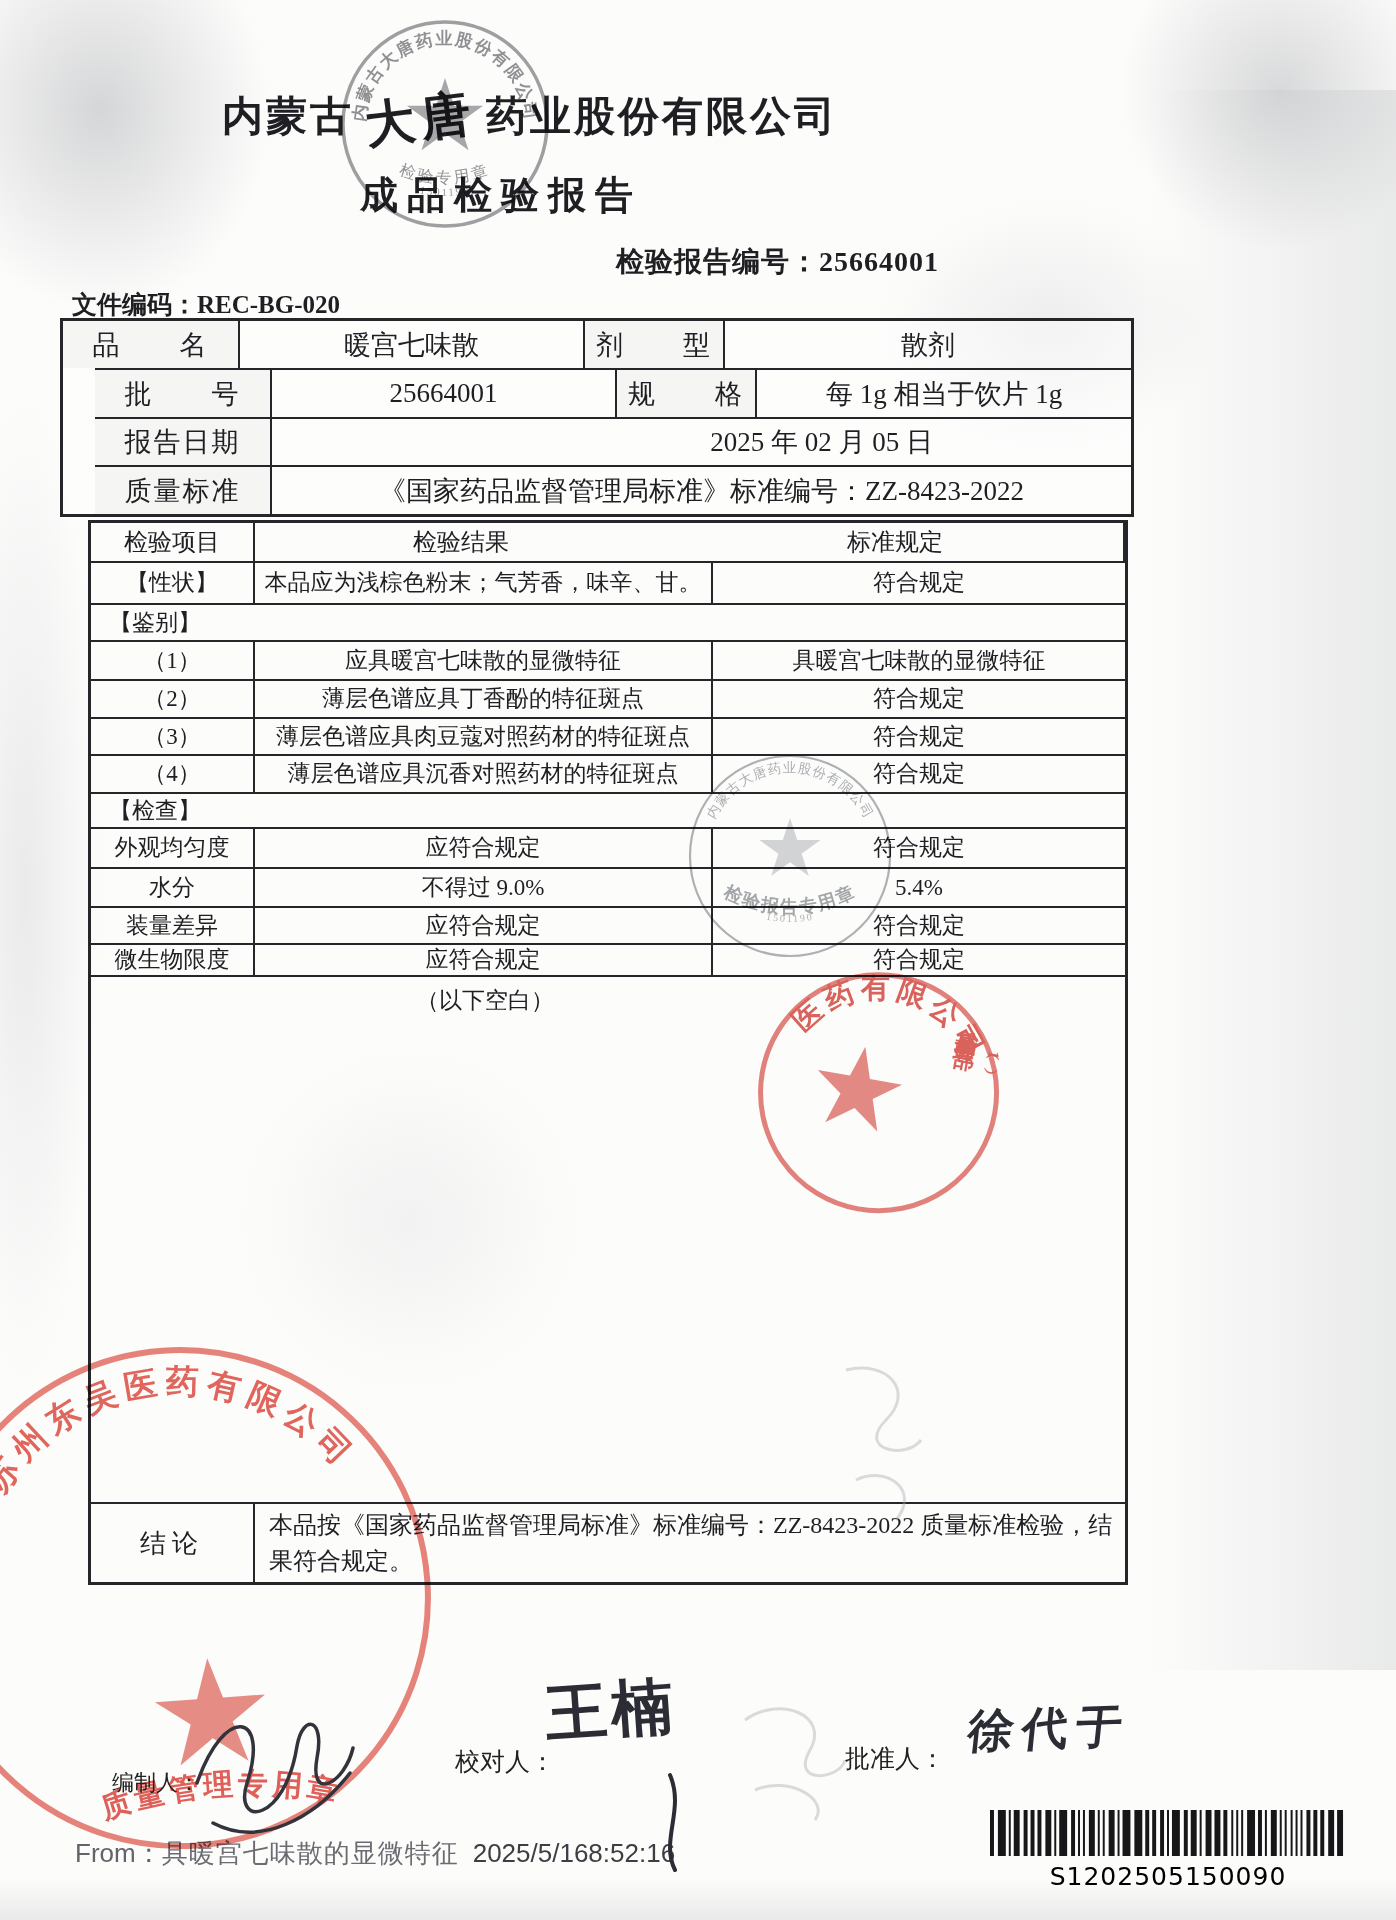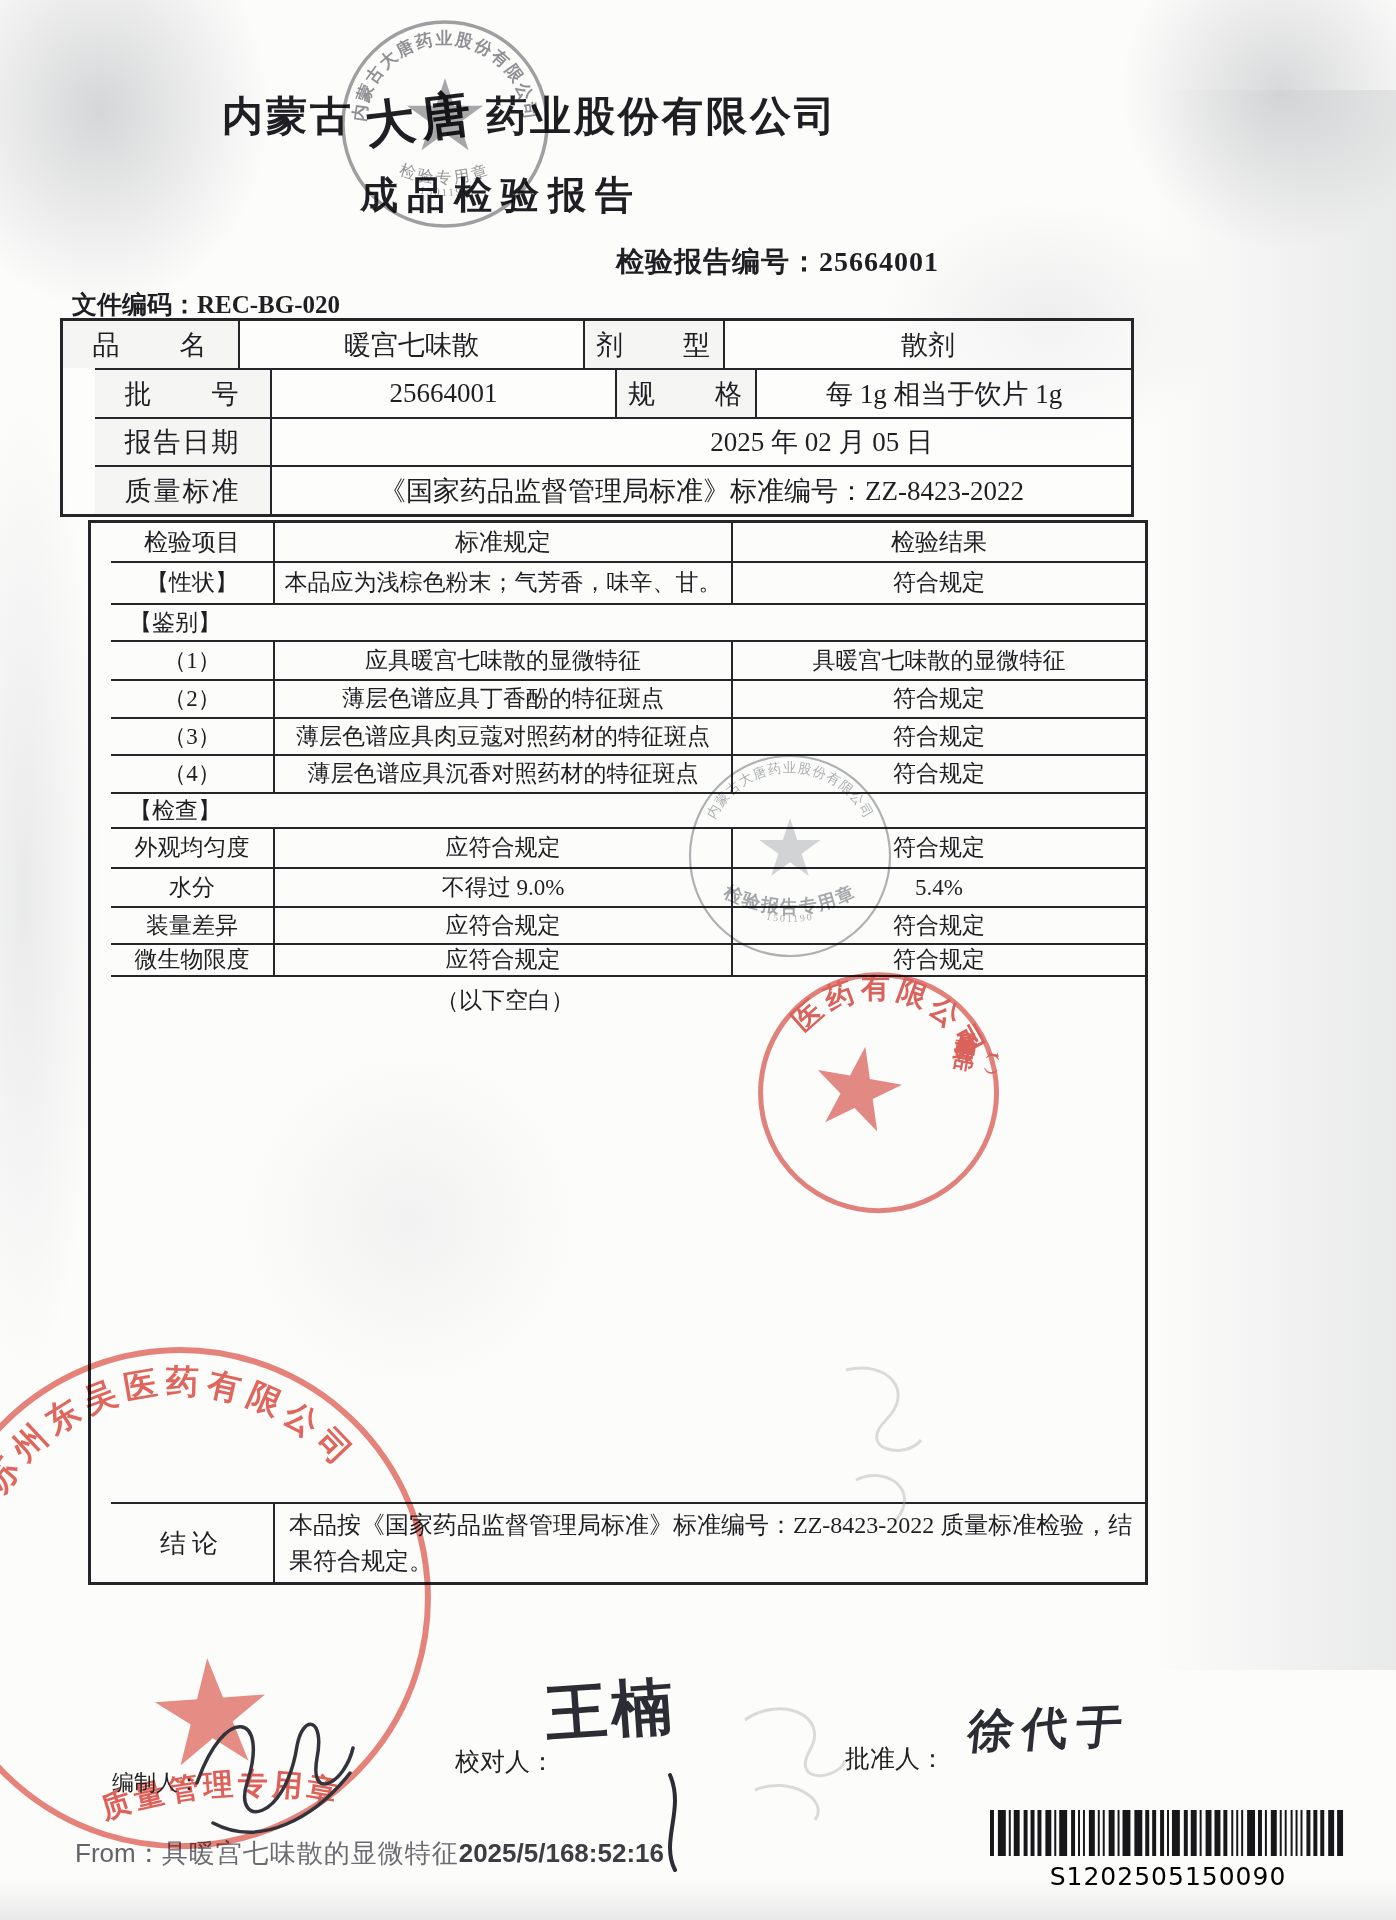--- a/index.html
+++ b/index.html
@@ -27,21 +27,21 @@
   .irow + .irow{border-top:2px solid #26262a;margin-left:32px;}
   .icell{display:flex;align-items:center;justify-content:center;font-size:27px;}
   .ilbl{background:rgba(172,174,180,.10);letter-spacing:2px;}
   .il1{width:175px;border-right:2px solid #26262a;}
   .iv1{width:343px;border-right:2px solid #26262a;}
   .il2{width:138px;border-right:2px solid #26262a;}
   .iv2{flex:1;}
   .ivwide{flex:1;}
   .shift-r{padding-left:240px;}
   
-  .rtable{left:88px;top:520px;width:1034px;border:3px solid #26262a;z-index:2;padding-left:20px;}
+  .rtable{left:88px;top:520px;width:1034px;border:3px solid #26262a;z-index:2;}
   .rrow{display:flex;border-bottom:2px solid #26262a;}
   .rrow:last-child{border-bottom:none;}
   .rcell{display:flex;align-items:center;justify-content:center;font-size:23px;text-align:center;line-height:1.35;}
   .rc1{width:162px;border-right:2px solid #26262a;}
   .rc2{width:458px;border-right:2px solid #26262a;padding:0 6px;box-sizing:border-box;}
   .rc3{flex:1;}
   .rhead .rcell{font-size:24px;}
   .sec-label{width:100%;justify-content:flex-start;padding-left:18px;box-sizing:border-box;}
   .blank-row{height:525px;align-items:flex-start;}
   .blank-note{width:100%;display:flex;justify-content:center;padding-top:8px;padding-right:246px;box-sizing:border-box;font-size:23px;}
@@ -60,21 +60,21 @@
   .sig-label{position:absolute;z-index:6;font-size:25px;color:#222;}
   .sig-name{position:absolute;z-index:6;color:#2c2c34;font-weight:700;}
   .sig-proof{left:545px;top:1668px;font-size:62px;transform:rotate(-4deg);letter-spacing:4px;}
   .sig-appr{left:968px;top:1698px;font-size:46px;transform:rotate(-2deg) skewX(-8deg);letter-spacing:8px;}
   .sig-svg{position:absolute;z-index:6;}
   .faint{opacity:.38;z-index:2;}
   
   .footer-from{left:75px;top:1836px;font-size:26px;z-index:3;font-family:"Liberation Sans","DejaVu Sans",sans-serif;}
   .footer-from .lbl{color:#63636a;}
   .footer-from .co{color:#6b6b72;letter-spacing:1px;}
-  .footer-from .dt{color:#3d3d44;font-weight:700;}
+  .footer-from .dt{color:#3d3d44;font-weight:400;margin-left:14px;}
   .barcode{left:990px;top:1810px;width:356px;height:46px;z-index:3;}
   .barcode-text{left:990px;top:1862px;width:356px;text-align:center;font-size:25px;z-index:3;
                 font-family:"DejaVu Sans","Liberation Sans",sans-serif;color:#000000;letter-spacing:1px;}
 </style>
 </head>
 <body>
 
 <div class="page">
 
   <div class="blob b1"></div>
@@ -126,22 +126,22 @@
     </div>
     <div class="irow" style="height:47px">
       <div class="icell ilbl il1">质量标准</div>
       <div class="icell ivwide">《国家药品监督管理局标准》标准编号：ZZ-8423-2022</div>
     </div>
   </div>
 
   <div class="abs rtable">
     <div class="rrow rhead" style="height:38px">
       <div class="rcell rc1">检验项目</div>
+      <div class="rcell rc3">检验结果</div>
       <div class="rcell rc2">标准规定</div>
-      <div class="rcell rc3">检验结果</div>
     </div>
     <div class="rrow" style="height:40px">
       <div class="rcell rc1">【性状】</div>
       <div class="rcell rc2">本品应为浅棕色粉末；气芳香，味辛、甘。</div>
       <div class="rcell rc3">符合规定</div>
     </div>
     <div class="rrow" style="height:35px">
       <div class="rcell sec-label">【鉴别】</div>
     </div>
     <div class="rrow" style="height:37px">

